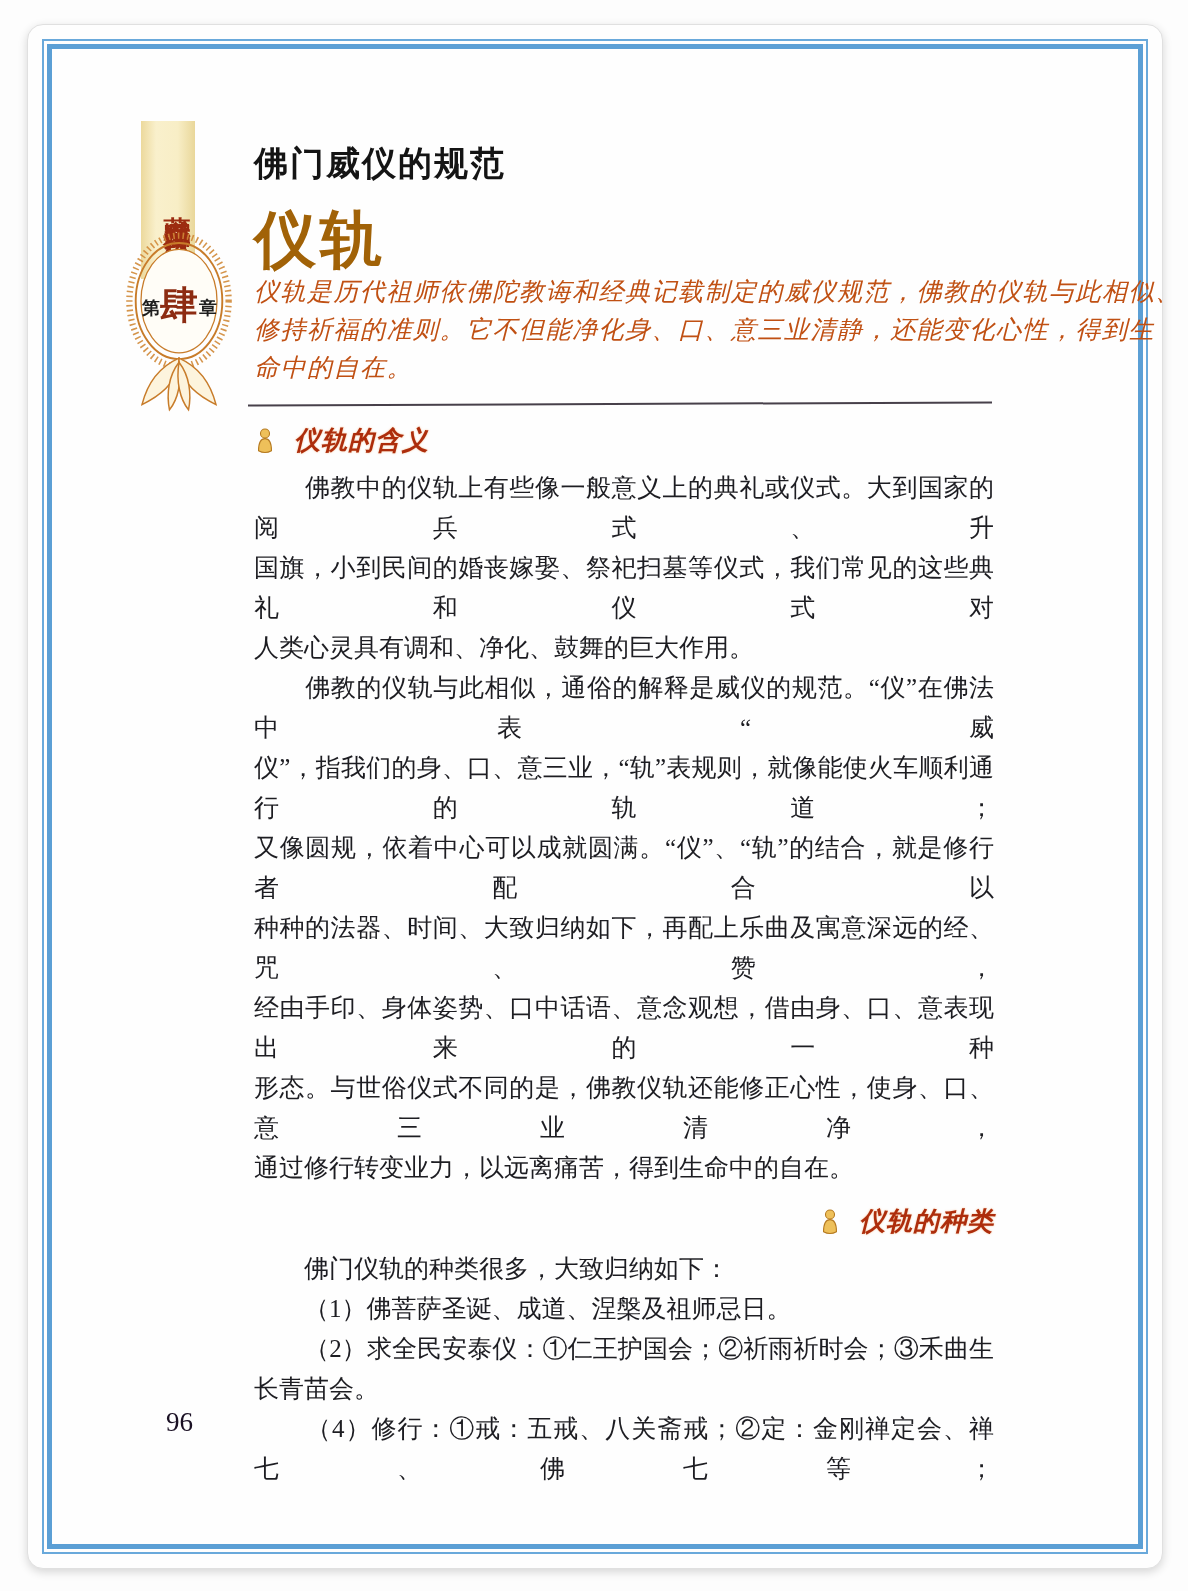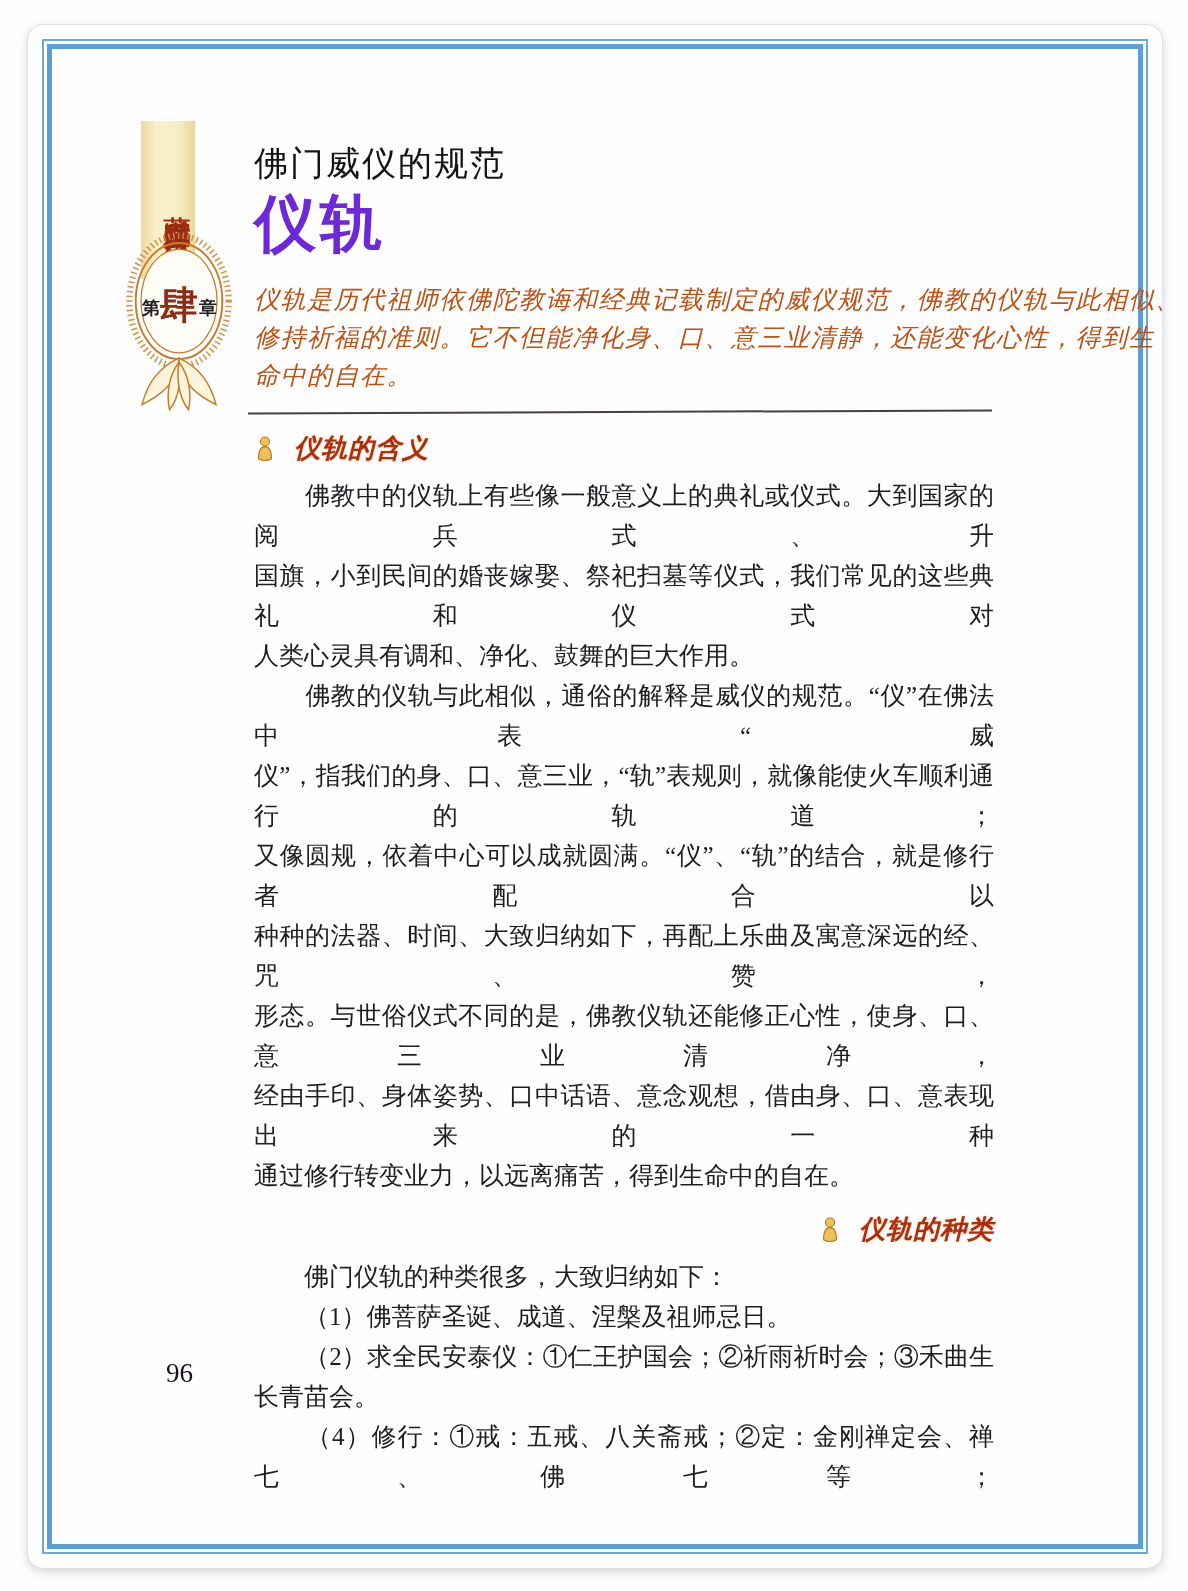--- a/index.html
+++ b/index.html
@@ -35,42 +35,42 @@
   .emblem{position:absolute;left:92px;top:200px;width:118px;height:188px;}
   .emblem .burst{fill:none;stroke:#d08a38;stroke-width:6;stroke-dasharray:1.5 3;opacity:.9;}
   .emblem .ring{fill:none;stroke:#c87c2a;stroke-width:1.8;}
   .emblem .inner{fill:#fffdf7;stroke:#c87c2a;stroke-width:1.2;}
   .emblem .petal{fill:#fdf4dd;stroke:#c87c2a;stroke-width:1.4;}
   .emblem .em-small{font-family:"Liberation Sans", sans-serif;font-size:17px;font-weight:bold;fill:#1e1e1e;}
   .emblem .em-big{font-family:"Liberation Serif", serif;font-size:36px;font-weight:bold;fill:#8d2c12;}
   
   .content{position:absolute;left:226px;top:116px;width:740px;}
   .subtitle{
-    font-family:"Liberation Sans", sans-serif;font-weight:normal;
-    font-size:34px;color:#141414;letter-spacing:2px;margin-bottom:4px;
+    font-family:"Liberation Sans", sans-serif;font-weight:bold;
+    font-size:34px;color:#141414;letter-spacing:2px;margin-bottom:20px;
   }
   .title{
     font-family:"Liberation Serif", serif;font-weight:bold;
-    font-size:62px;line-height:66px;color:#6d28d9;letter-spacing:4px;margin-bottom:24px;
+    font-size:62px;line-height:66px;color:#a16207;letter-spacing:4px;
   }
   .intro{color:#c05013;font-style:italic;font-size:25px;line-height:38px;letter-spacing:1.5px;}
   .intro .tline{white-space:nowrap;}
   .rule{height:2px;background:#47404a;margin:16px 0 18px -6px;width:744px;transform:rotate(-0.25deg);}
   .sec-head{display:flex;align-items:center;gap:18px;margin:12px 0 10px 0;font-style:italic;}
   .sec-title{
     font-family:"Liberation Sans", sans-serif;font-weight:bold;font-size:26px;
     color:#ad2d0c;letter-spacing:1px;text-shadow:0 0 2px rgba(233,130,45,.55);
   }
   .buddha{width:22px;height:28px;display:inline-block;}
   .para{font-size:25px;line-height:40px;color:#1d1d22;}
   .para .tline{text-align:justify;text-align-last:justify;}
   .para .tline.tline-last{text-align-last:left;}
   .sec2-gap{margin-top:16px;justify-content:flex-end;}
   .pagenum{
-    position:absolute;left:138px;top:1333px;font-size:27px;color:#1a1024;
+    position:absolute;left:138px;top:1382px;font-size:27px;color:#1a1024;
     font-family:"Liberation Serif", serif;
   }
 </style>
 </head>
 <body>
 
 <div class="page-card">
 
   <div class="frame-outer">
     <div class="frame-inner"></div>
@@ -121,22 +121,22 @@
         <div class="tline">　　佛教中的仪轨上有些像一般意义上的典礼或仪式。大到国家的阅兵式、升</div>
         <div class="tline">国旗，小到民间的婚丧嫁娶、祭祀扫墓等仪式，我们常见的这些典礼和仪式对</div>
         <div class="tline tline-last">人类心灵具有调和、净化、鼓舞的巨大作用。</div>
       </div>
 
     <div class="para">
         <div class="tline">　　佛教的仪轨与此相似，通俗的解释是威仪的规范。“仪”在佛法中表“威</div>
         <div class="tline">仪”，指我们的身、口、意三业，“轨”表规则，就像能使火车顺利通行的轨道；</div>
         <div class="tline">又像圆规，依着中心可以成就圆满。“仪”、“轨”的结合，就是修行者配合以</div>
         <div class="tline">种种的法器、时间、大致归纳如下，再配上乐曲及寓意深远的经、咒、赞，</div>
+        <div class="tline">经由手印、身体姿势、口中话语、意念观想，借由身、口、意表现出来的一种</div>
         <div class="tline">形态。与世俗仪式不同的是，佛教仪轨还能修正心性，使身、口、意三业清净，</div>
-        <div class="tline">经由手印、身体姿势、口中话语、意念观想，借由身、口、意表现出来的一种</div>
         <div class="tline tline-last">通过修行转变业力，以远离痛苦，得到生命中的自在。</div>
       </div>
 
     <div class="sec-head sec2-gap">
       <span class="buddha">
         <svg viewBox="0 0 20 26" width="22" height="28">
           <circle cx="10" cy="6" r="4.2" fill="#eec05a" stroke="#b5791f" stroke-width="1"></circle>
           <path d="M4,22 C4,13.5 7,10.8 10,10.8 C13,10.8 16,13.5 16,22 Q10,25.5 4,22 Z" fill="#eec05a" stroke="#b5791f" stroke-width="1"></path>
         </svg>
       </span>

